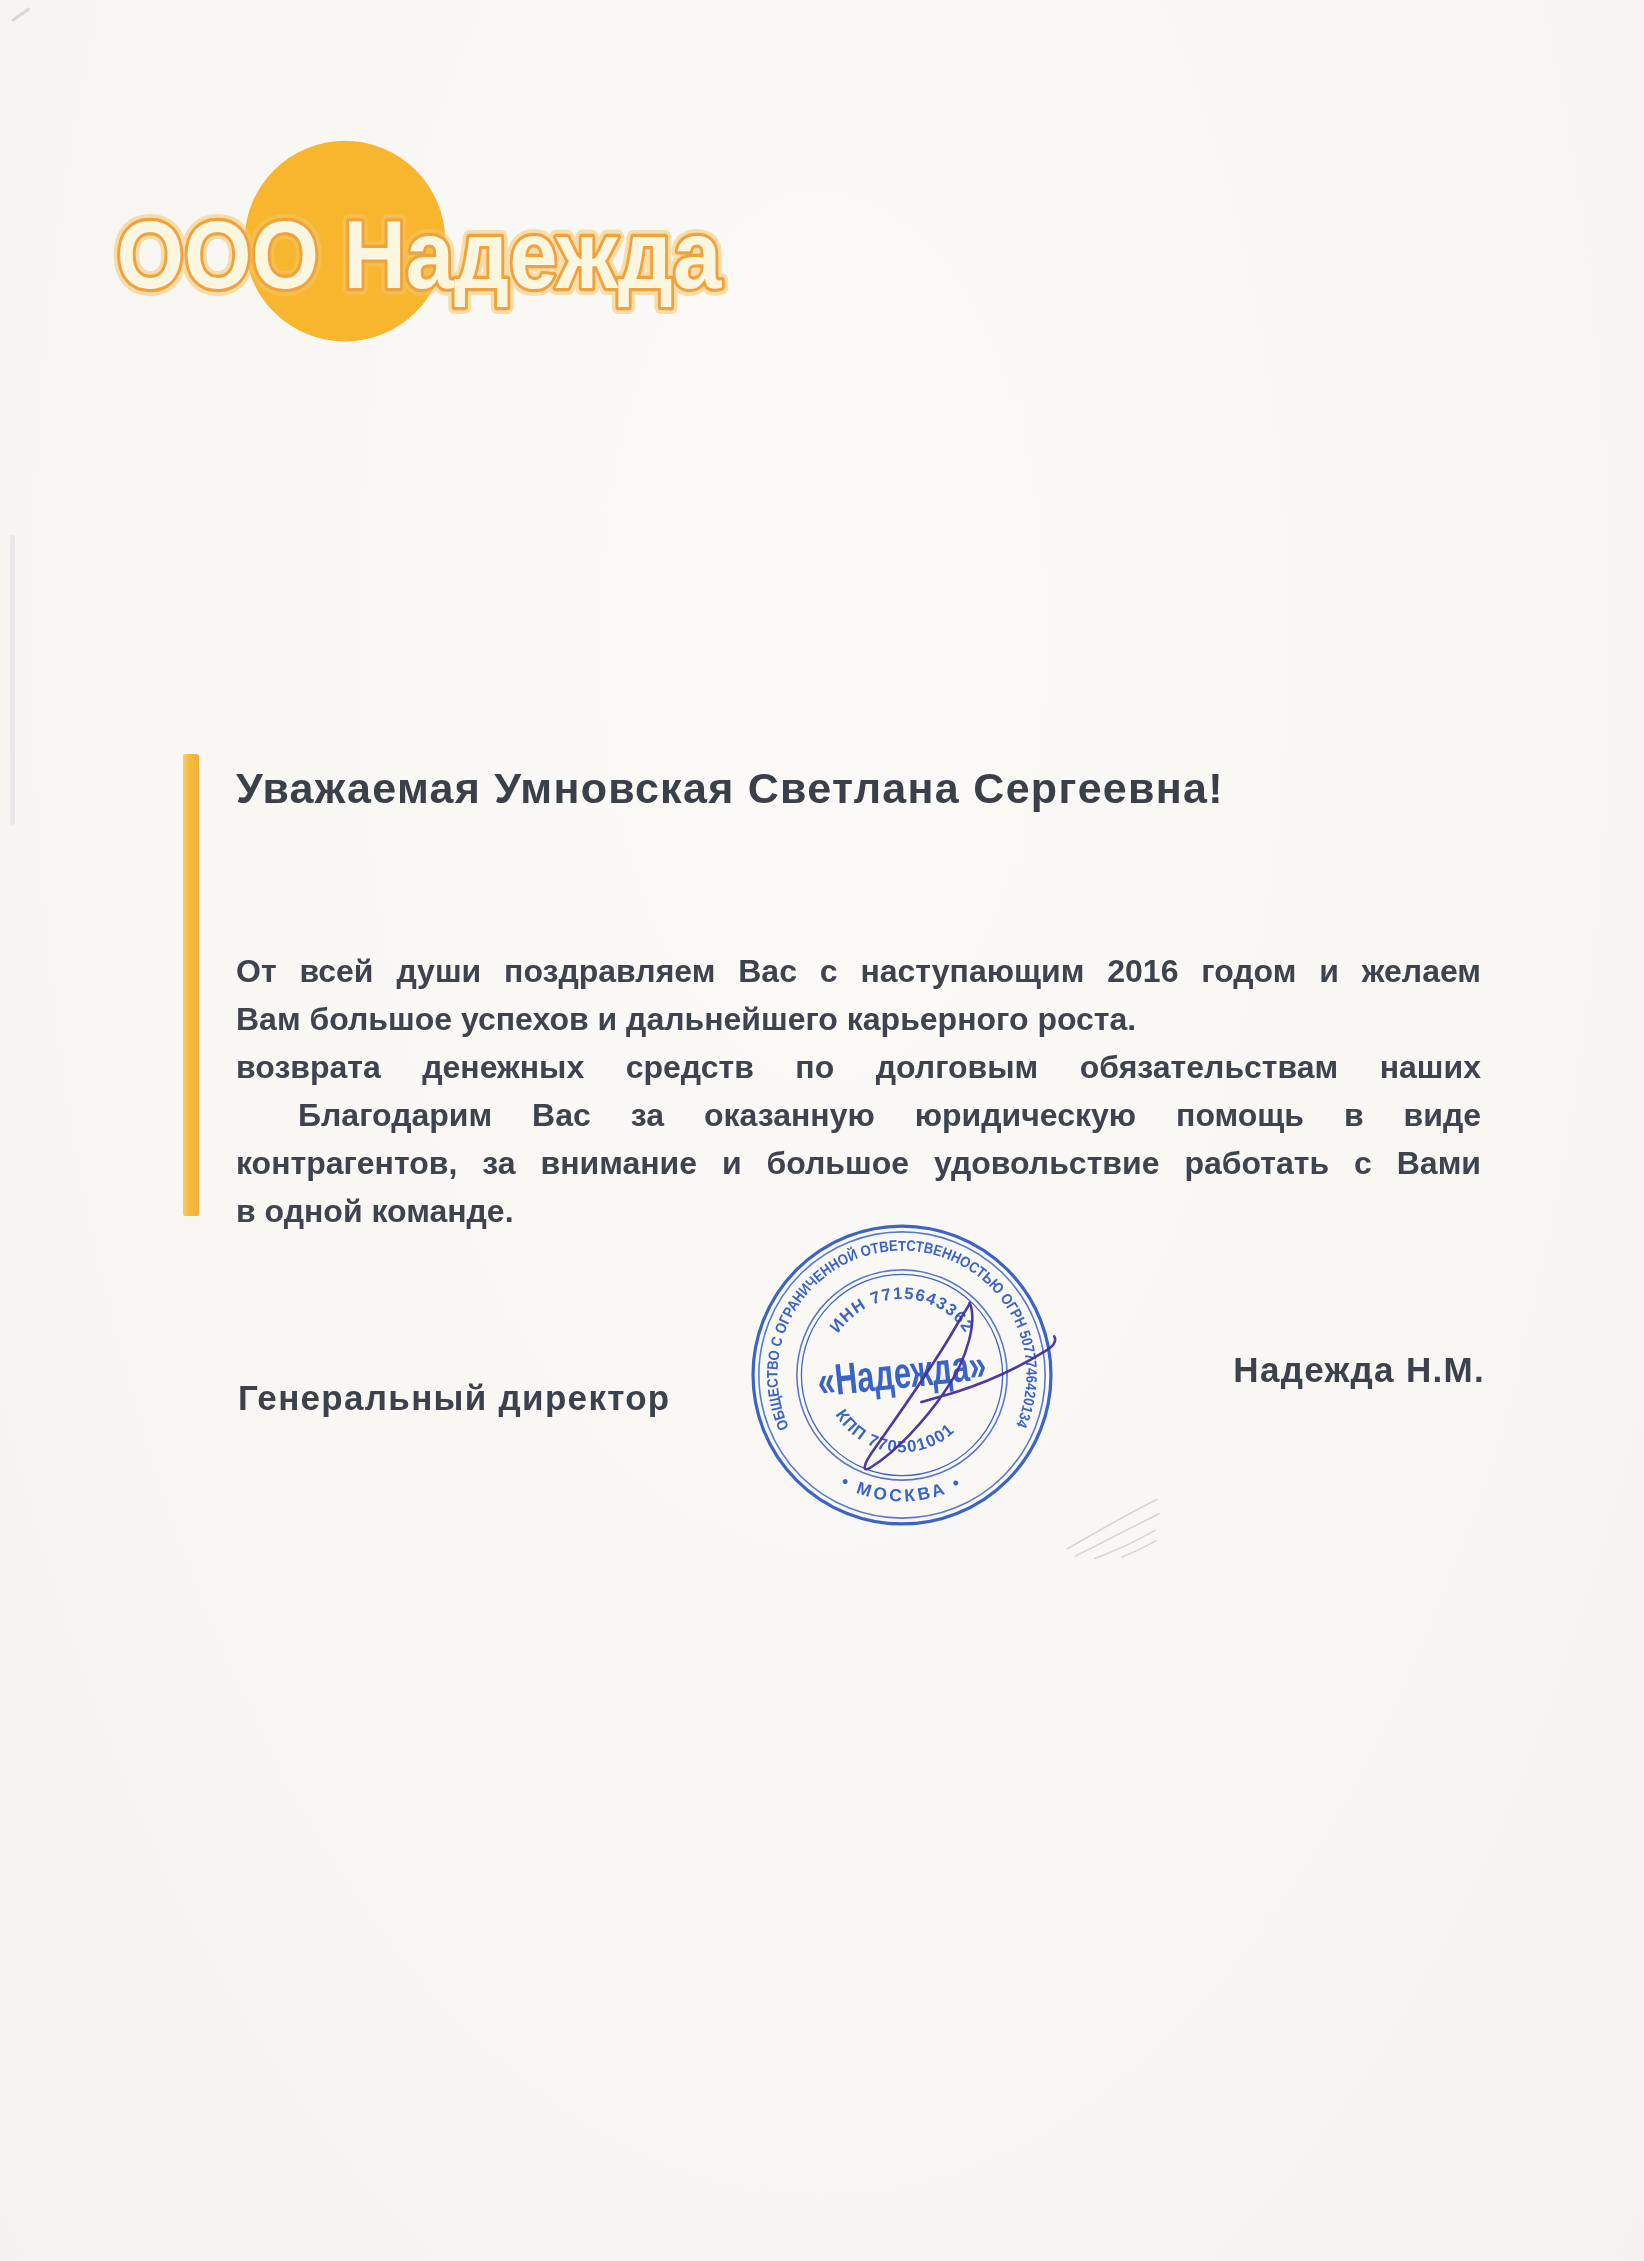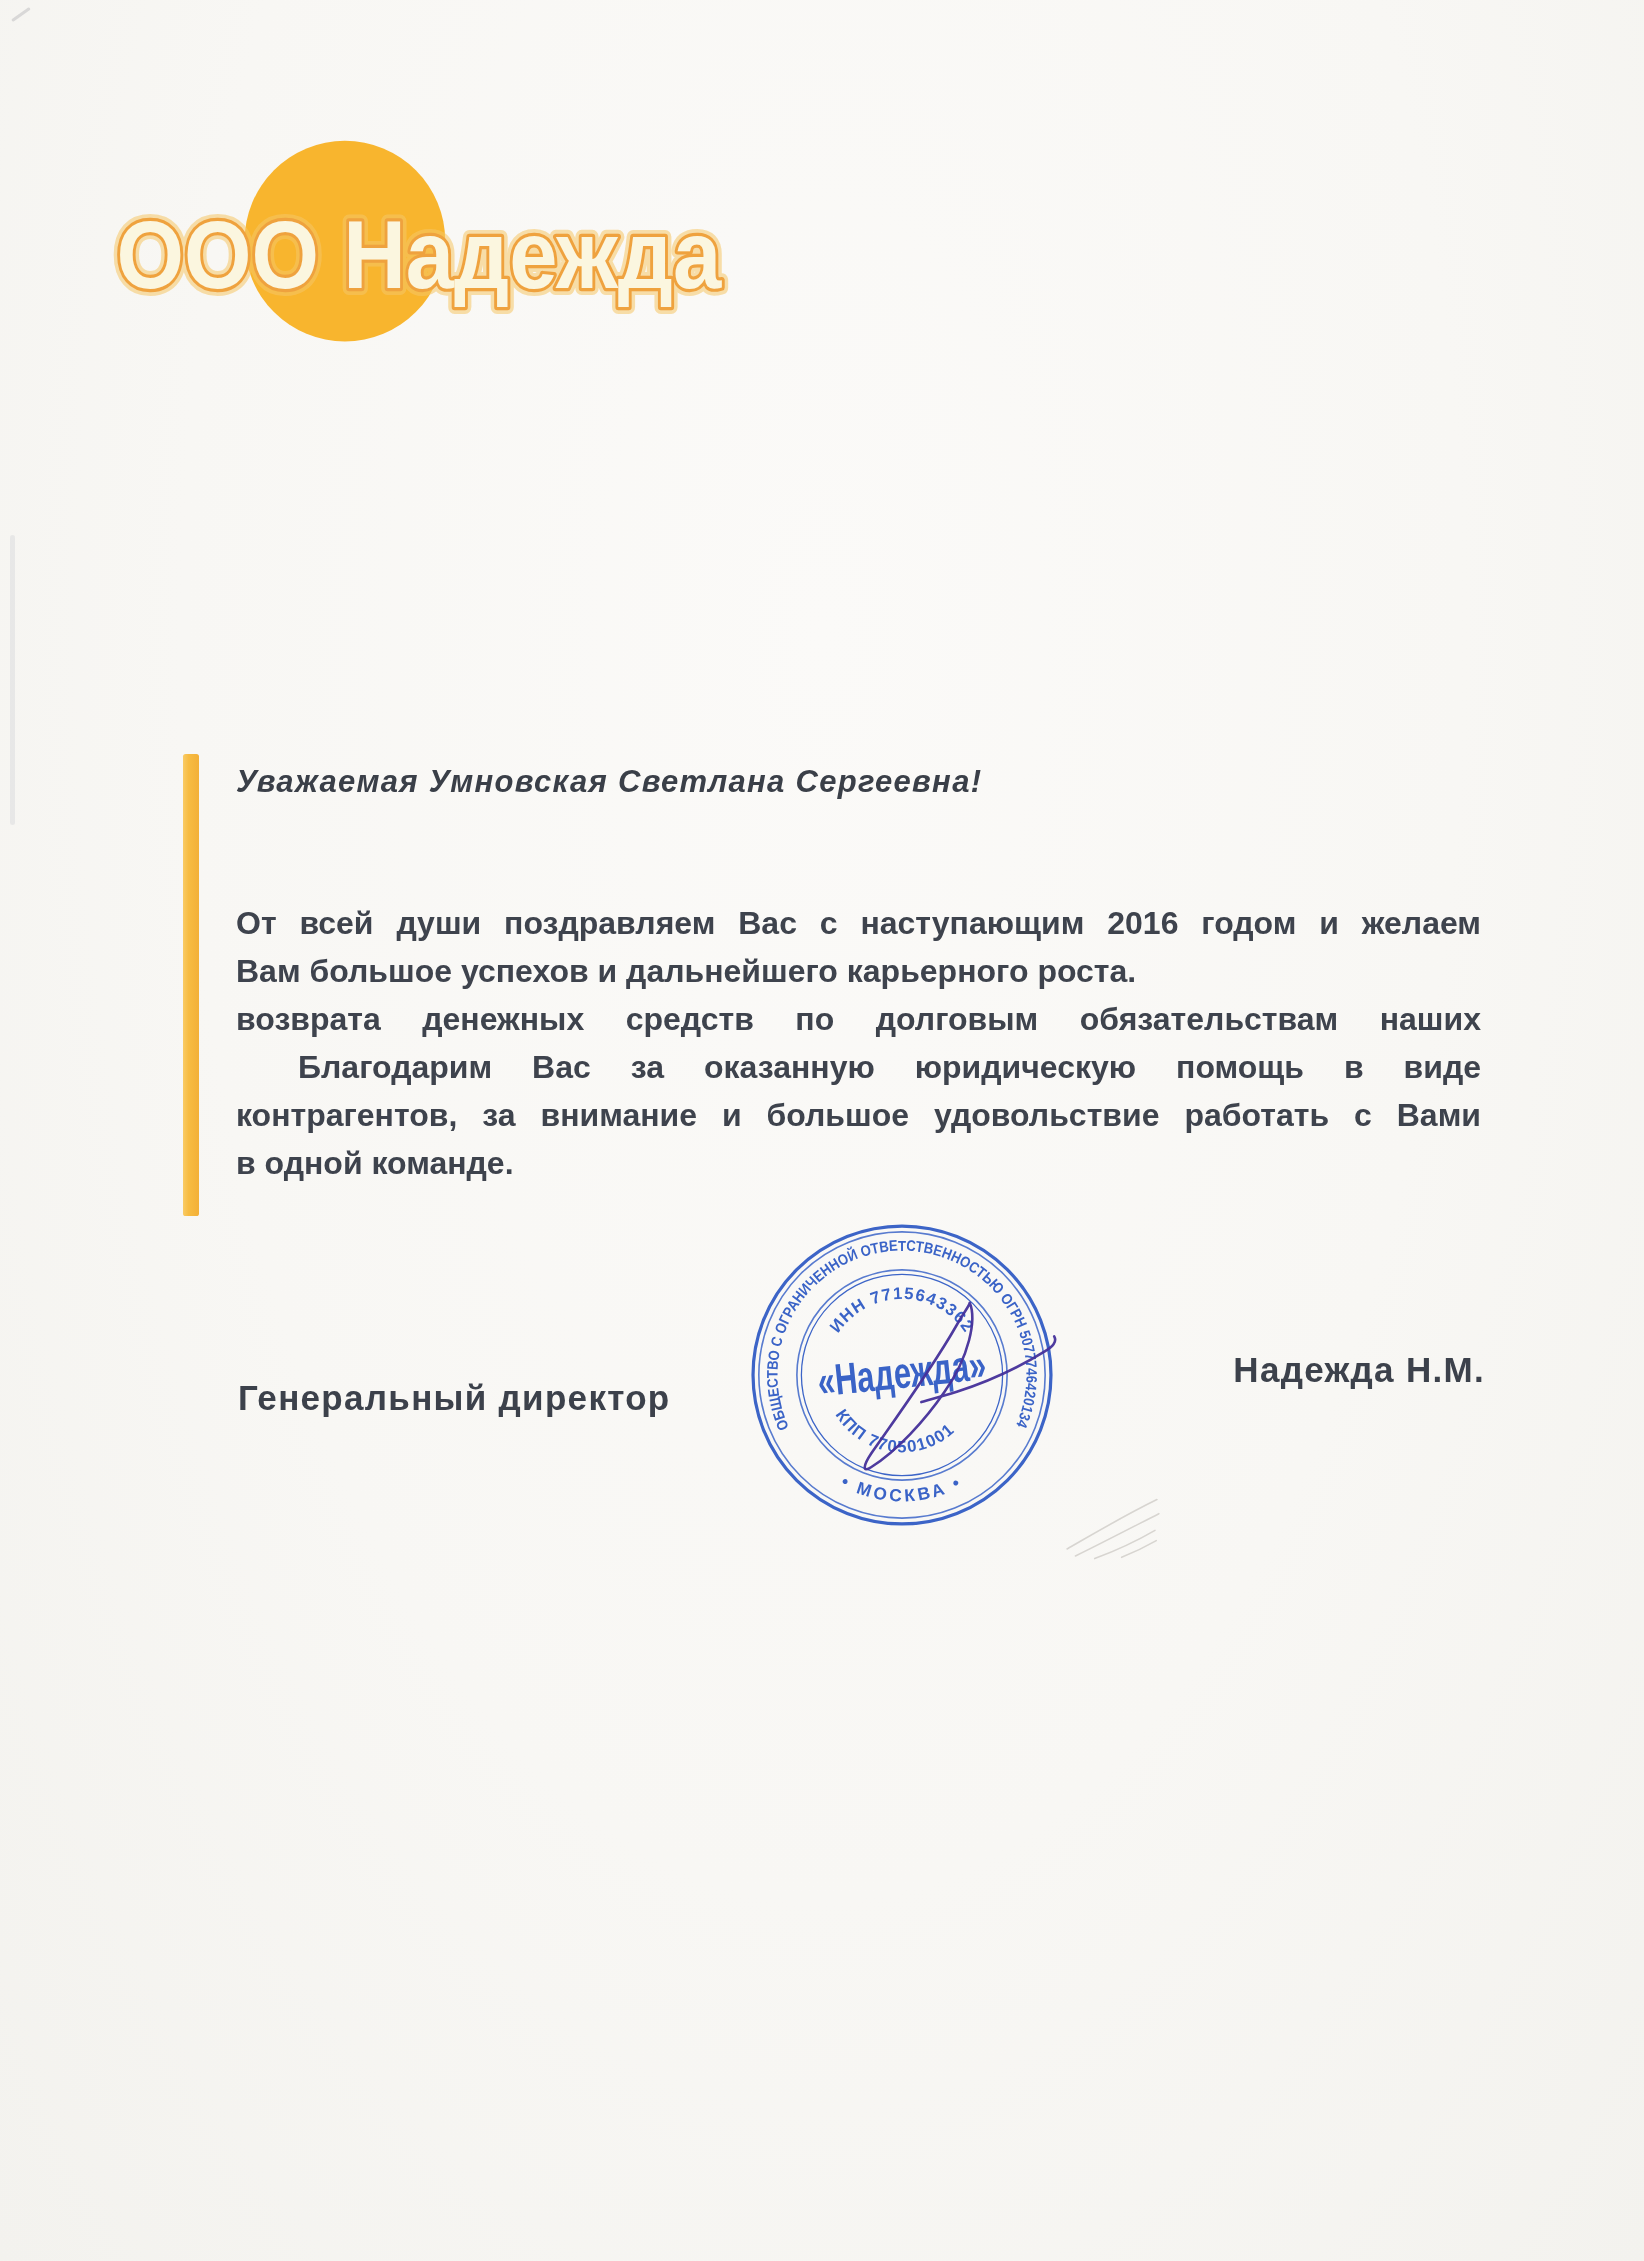--- a/index.html
+++ b/index.html
@@ -14,25 +14,25 @@
     background:radial-gradient(ellipse at 50% 28%, #fbfaf8 0%, #f8f7f4 55%, #f3f2ee 100%);
   }
   .logo-svg{position:absolute;left:0;top:90px;}
   .accent-bar{
     position:absolute;left:183px;top:754px;width:16px;height:462px;
     background:linear-gradient(90deg,#f9cb66 0%,#f7bc42 35%,#f3b038 100%);
     border-radius:2.6px;
   }
   .heading{
     position:absolute;left:236px;top:764px;
-    font-size:31px;font-weight:700;letter-spacing:1.3px;
-    color:#3a3f48;white-space:nowrap;font-style:italic;
+    font-size:43px;font-weight:700;letter-spacing:1.3px;
+    color:#3a3f48;white-space:nowrap;
   }
   .body-block{
-    position:absolute;left:236px;top:899px;width:1245px;
+    position:absolute;left:236px;top:947px;width:1245px;
     font-size:32px;font-weight:600;color:#3e434d;
   }
   .line{height:48px;line-height:48px;}
   .line.just{text-align:justify;text-align-last:justify;}
   .line.indent{padding-left:62px;}
   .sig-role{
     position:absolute;left:238px;top:1350px;
     font-size:35px;font-weight:600;letter-spacing:1.3px;color:#3c414b;white-space:nowrap;margin-top:28px;
   }
   .sig-name{

